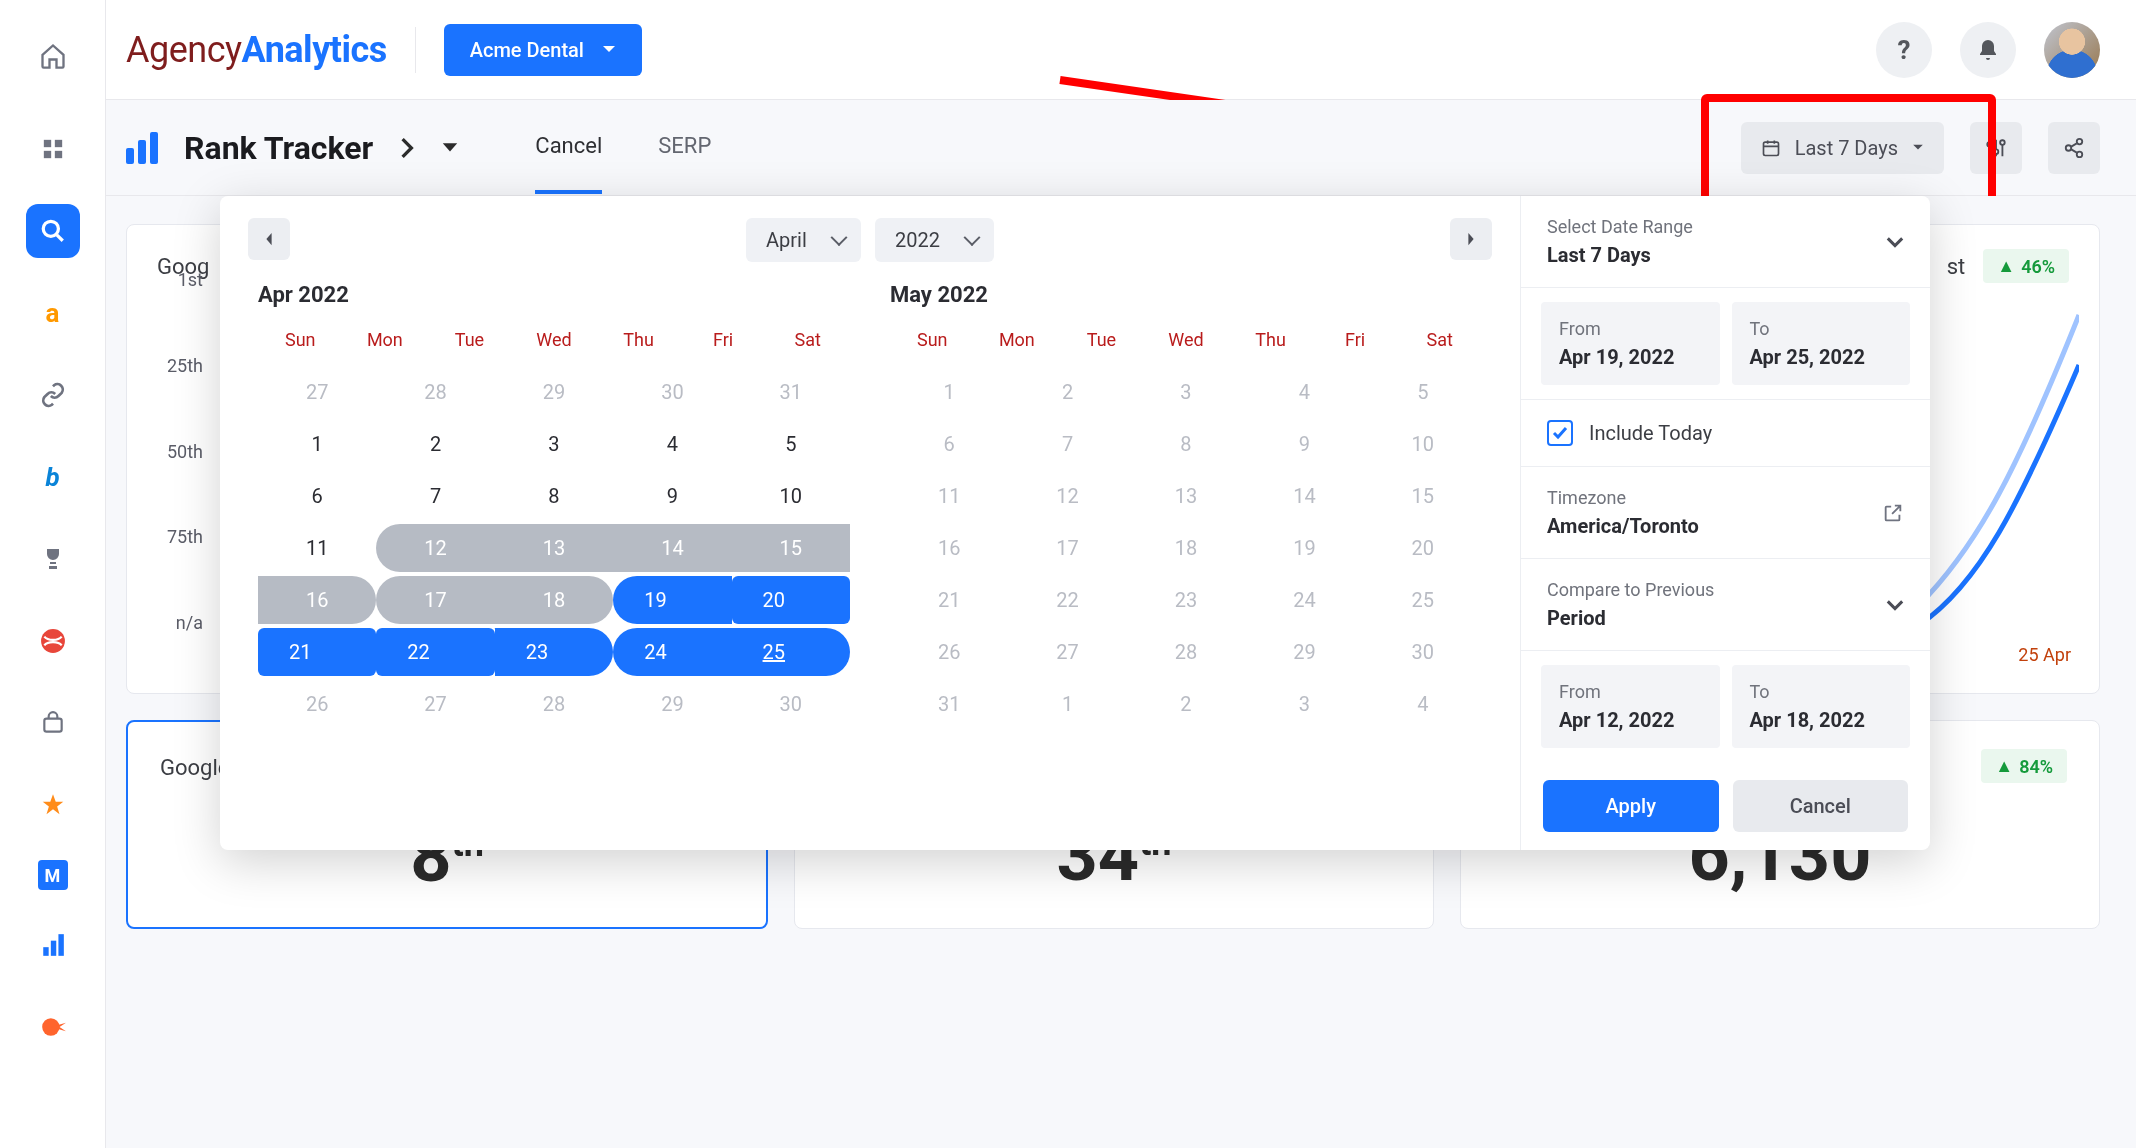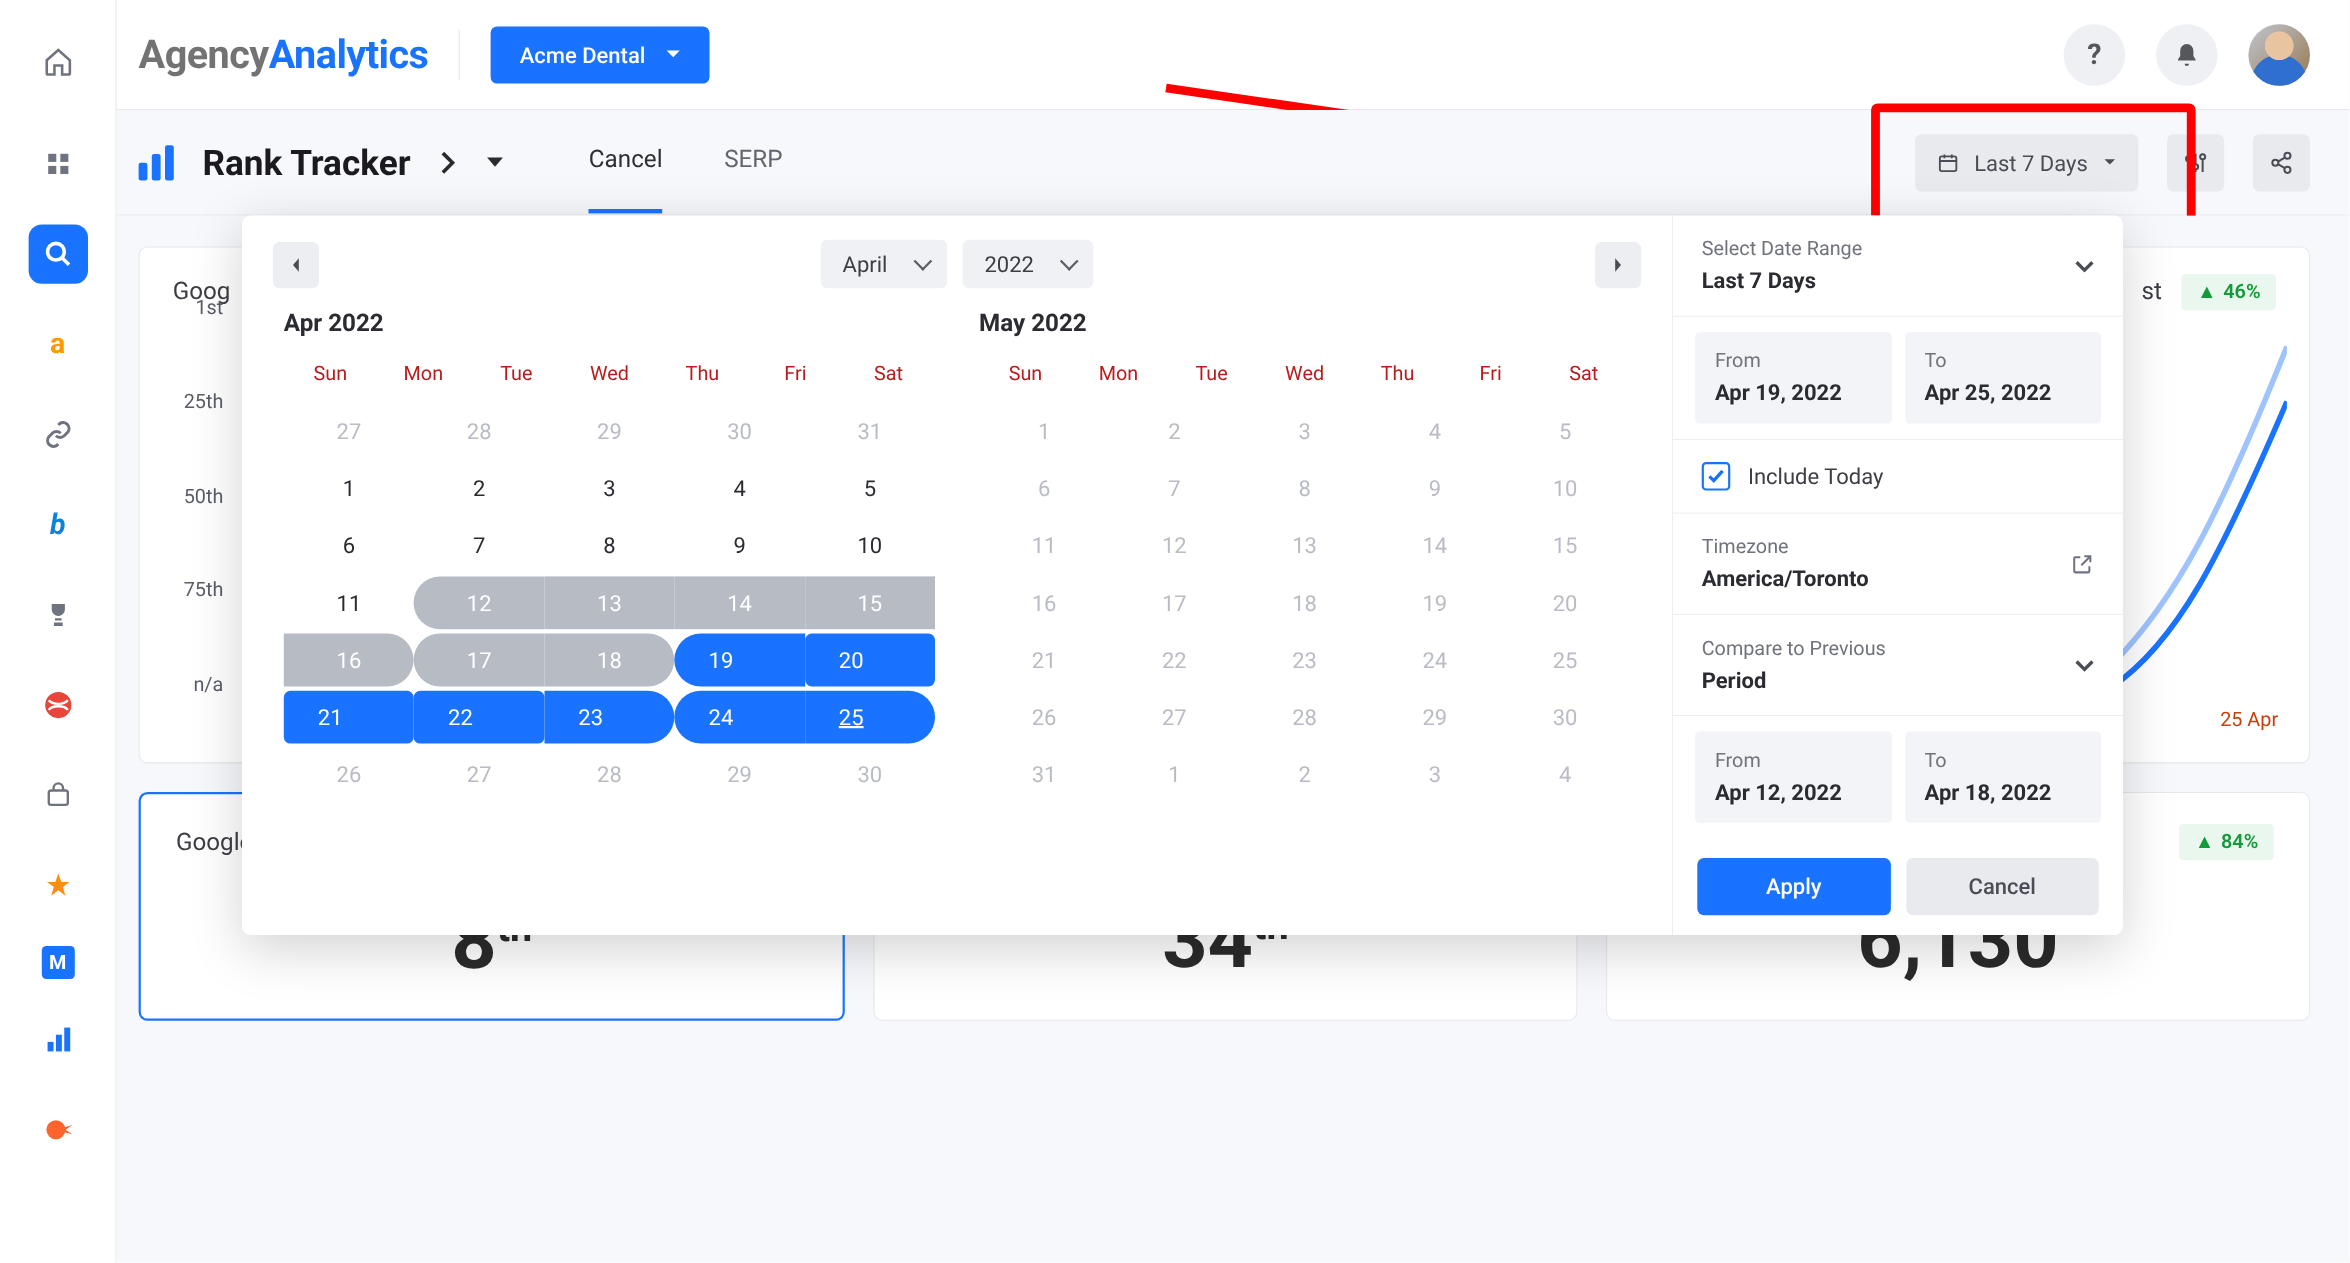--- a/index.html
+++ b/index.html
@@ -6,21 +6,21 @@
 body{background:#fff;color:#2b2b2b;width:2136px;height:1148px;transform-origin:0 0;overflow:hidden}
 .app{display:flex;height:100%}
 .sidebar{width:106px;border-right:1px solid #e8e8ec;display:flex;flex-direction:column;align-items:center;padding-top:12px}
 .home-top{height:88px;display:flex;align-items:center;justify-content:center;width:100%}
 .sidebar-icons{display:flex;flex-direction:column;gap:28px;align-items:center;margin-top:22px;width:100%}
 .side-ic{width:54px;height:54px;display:flex;align-items:center;justify-content:center;border-radius:12px;cursor:pointer;color:#6f7380}
 .side-ic.active{background:#1a73ff;color:#fff}
 .main{flex:1;display:flex;flex-direction:column;min-width:0}
 .topbar{height:100px;border-bottom:1px solid #e8e8ec;display:flex;align-items:center;padding:0 36px 0 20px;gap:28px}
 .logo{font-size:36px;font-weight:400;letter-spacing:-.5px}
-.logo .a{color:#737373;font-weight:700}
+.logo .a{color:#7f1d1d;font-weight:400}
 .logo .b{color:#1a73ff;font-weight:700}
 .divider{width:1px;height:46px;background:#e8e8ec}
 .client-btn{background:#1a73ff;color:#fff;border:none;border-radius:6px;padding:14px 26px;font-size:20px;font-weight:500;display:flex;align-items:center;gap:18px;cursor:pointer}
 .spacer{flex:1}
 .round-ic{width:56px;height:56px;border-radius:999px;background:#eef0f3;display:flex;align-items:center;justify-content:center;cursor:pointer;color:#54575c}
 .avatar{width:56px;height:56px;border-radius:999px;background:linear-gradient(135deg,#c0c5d0,#97774e);overflow:hidden;cursor:pointer;position:relative}
 .avatar::after{content:"";position:absolute;inset:0;background:radial-gradient(circle at 50% 35%,#e8c4a0 0 28%,transparent 29%),radial-gradient(circle at 50% 95%,#2f6fd0 0 42%,transparent 43%)}
 .subbar{height:96px;background:#f7f8fb;border-bottom:1px solid #e8e8ec;display:flex;align-items:center;padding:0 36px 0 20px;gap:26px;position:relative}
 .rt-icon{display:flex;align-items:flex-end;gap:4px}
 .rt-icon span{display:block;background:#1a73ff;border-radius:2px}
@@ -45,21 +45,21 @@
 .kpi-val{font-size:72px;font-weight:700;text-align:center;margin-top:30px}
 .kpi-val sup{font-size:36px;font-weight:700}
 .chart-big{height:470px;position:relative;border:1px solid #e6e8ee;border-radius:8px;background:#fff;padding:24px 30px}
 .y-axis{position:absolute;left:24px;top:44px;bottom:60px;display:flex;flex-direction:column;justify-content:space-between}
 .y-tick{font-size:18px;color:#5b5d68;text-align:right;width:52px}
 .x-lbl{position:absolute;right:28px;bottom:28px;font-size:18px;color:#c2410c}
 
 
 .popover{position:absolute;top:0;left:114px;width:1710px;background:#fff;border-radius:8px;box-shadow:0 12px 48px rgba(0,0,0,.18);display:flex;z-index:50}
 .cal-area{flex:1;padding:22px 14px 34px;display:flex;flex-direction:column}
-.cal-nav{display:flex;align-items:flex-end;gap:14px;padding:0 14px}
+.cal-nav{display:flex;align-items:flex-start;gap:14px;padding:0 14px}
 .nav-btn{width:42px;height:42px;border:none;background:#eceef2;border-radius:6px;cursor:pointer;color:#4b4d56;display:flex;align-items:center;justify-content:center}
 .sel{height:44px;border:none;background:#eff1f5;border-radius:6px;padding:0 54px 0 20px;font-size:20px;color:#3c3e44;cursor:pointer;appearance:none;position:relative}
 .sel-wrap{position:relative}
 .sel-wrap::after{content:"";position:absolute;right:16px;top:50%;width:10px;height:10px;border-right:2px solid #5a5d66;border-bottom:2px solid #5a5d66;transform:translateY(-70%) rotate(45deg);pointer-events:none}
 .cal-grid{display:flex;gap:40px;padding:0 24px;margin-top:20px}
 .month{flex:1}
 .month-title{font-size:22px;font-weight:700;color:#2b2c32;margin-bottom:22px}
 .dow{display:grid;grid-template-columns:repeat(7,1fr);text-align:center;font-size:18px;color:#b91c1c;margin-bottom:18px}
 .days{display:grid;grid-template-columns:repeat(5,1fr);row-gap:4px}
 .day{height:48px;display:flex;align-items:center;justify-content:center;font-size:20px;color:#2b2c32;cursor:pointer;position:relative}

